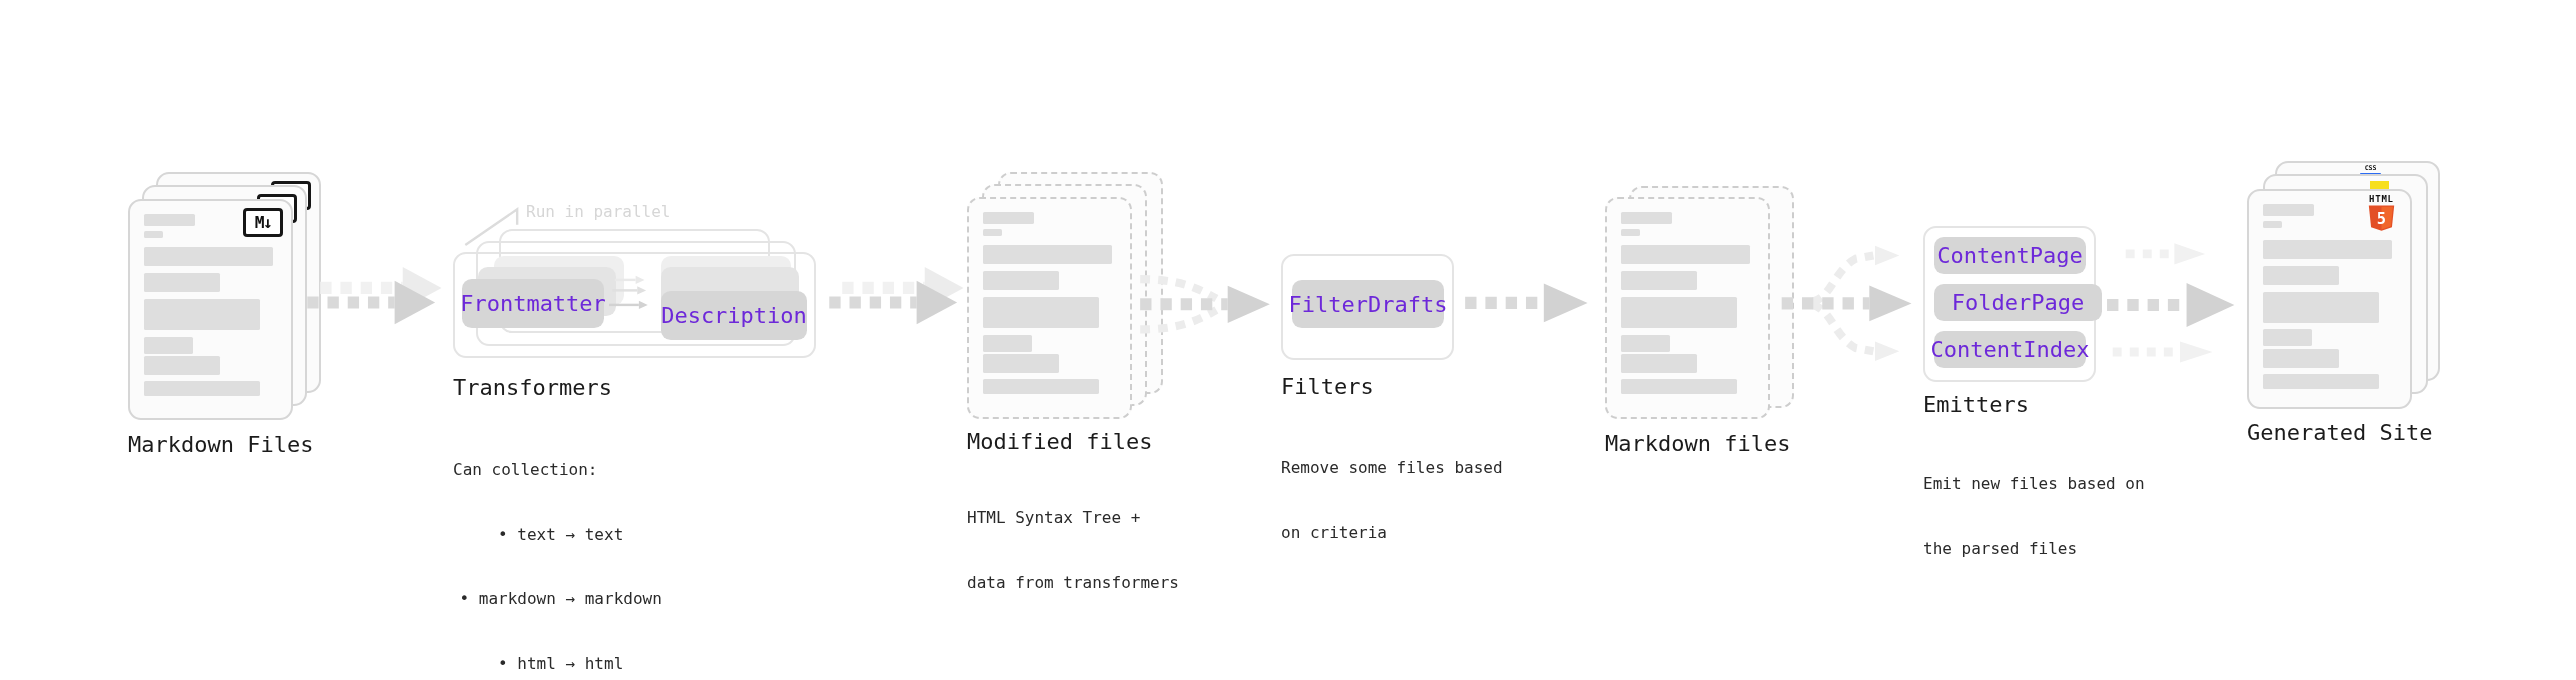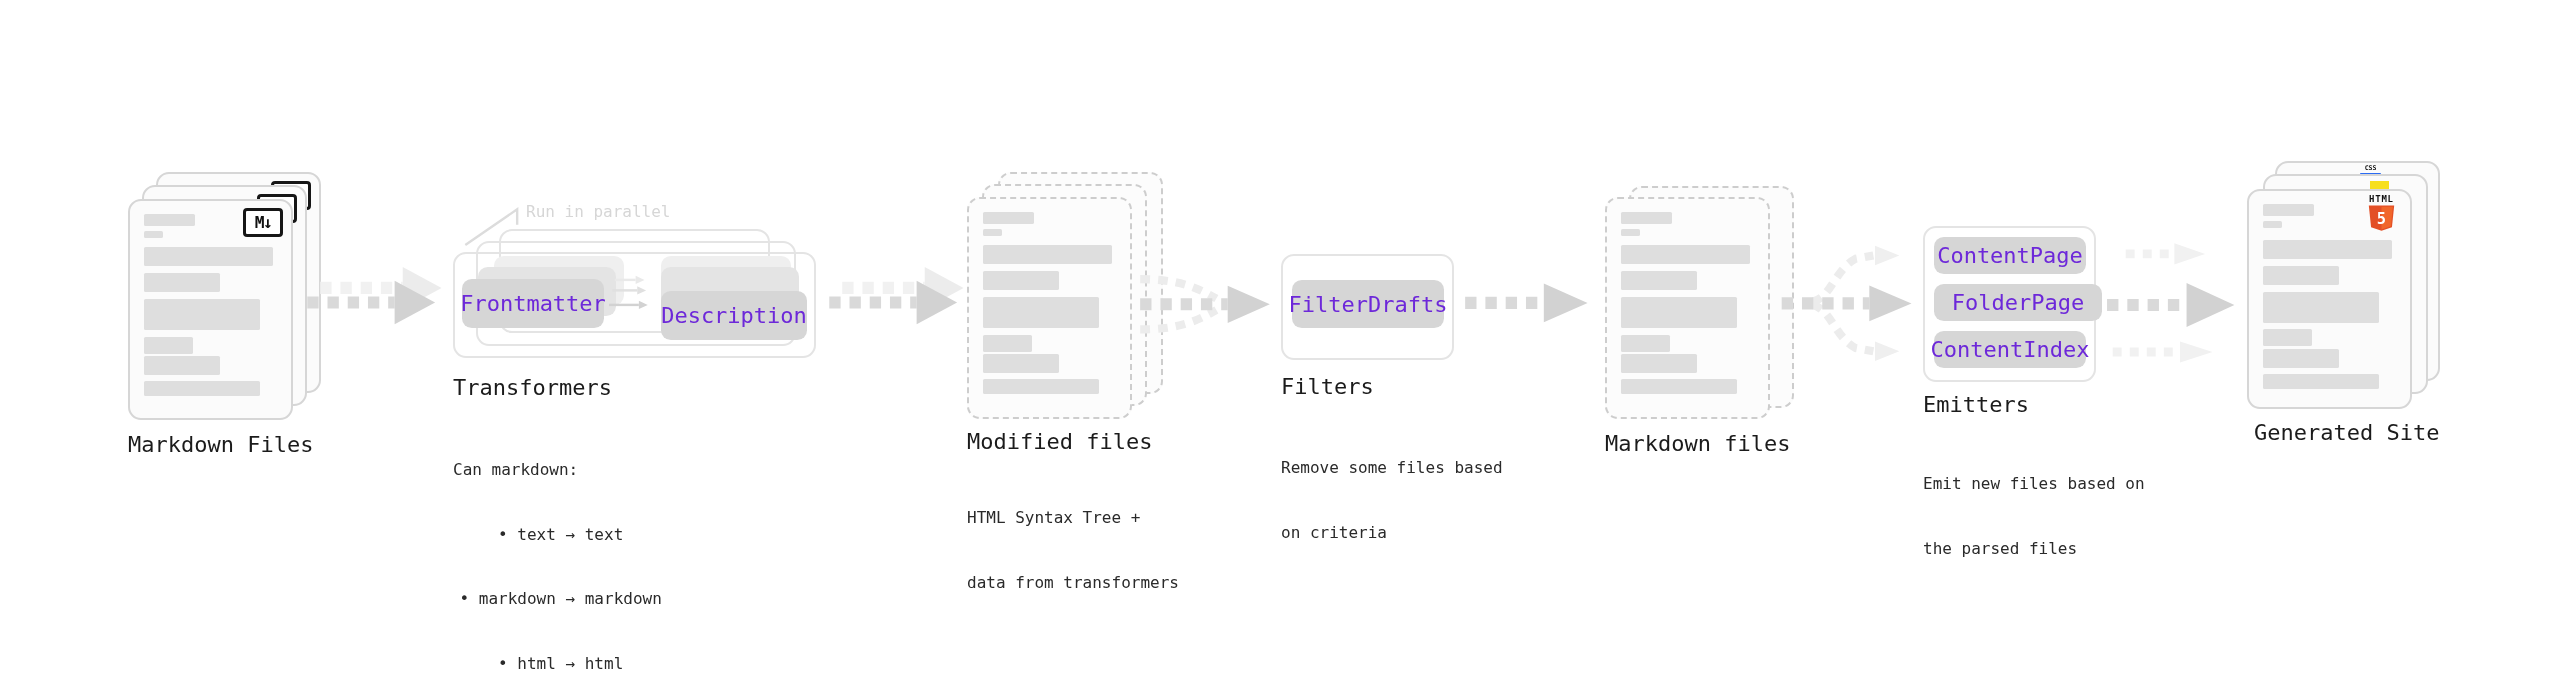--- a/index.html
+++ b/index.html
@@ -106,21 +106,21 @@
     <line x1="12" y1="11" x2="38" y2="11" stroke="#e9e9e9" stroke-width="3"></line>
       <polygon points="38,6 49,11 38,16" fill="#e9e9e9"></polygon>
     <line x1="9" y1="24" x2="40" y2="24" stroke="#e0e0e0" stroke-width="3"></line>
       <polygon points="40,19 51,24 40,29" fill="#e0e0e0"></polygon>
     <line x1="5" y1="42" x2="42" y2="42" stroke="#d2d2d2" stroke-width="3"></line>
       <polygon points="42,37 53,42 42,47" fill="#d2d2d2"></polygon>
   </svg>
 
   <div class="stage-title" style="left:453px;top:375px;">Transformers</div>
   <div class="stage-desc" style="left:453px;top:416px;">
-    <span>Can markdown:</span>
+    <span>Can collection:</span>
     <span class="indent">• text → text</span>
     <span class="indent">• markdown → markdown</span>
     <span class="indent">• html → html</span>
   </div>
 
   <svg class="abs" style="left:821px;top:258px;" width="146" height="89" viewBox="0 0 180 110">
     <g transform="translate(16,-18)">
       <line x1="10" y1="55" x2="112" y2="55" stroke="#f1f1f1" stroke-width="15" stroke-dasharray="14 11"></line>
       <polygon points="112,29 160,55 112,81" fill="#ececec"></polygon>
     </g>
@@ -241,16 +241,16 @@
         <div class="ln ln-d"></div>
         <div class="ln ln-e"></div>
         <div class="ln ln-f"></div>
       </div>
       <div class="doc-lines" style="top:13px;">
         <div class="ln ln-title"></div>
         <div class="ln ln-tiny"></div>
       </div>
     </div>
   </div>
-  <div class="stage-title" style="left:2247px;top:420px;margin-left:7px;">Generated Site</div>
+  <div class="stage-title" style="left:2247px;top:420px;">Generated Site</div>
 
 </div>
 
 
 </body></html>

